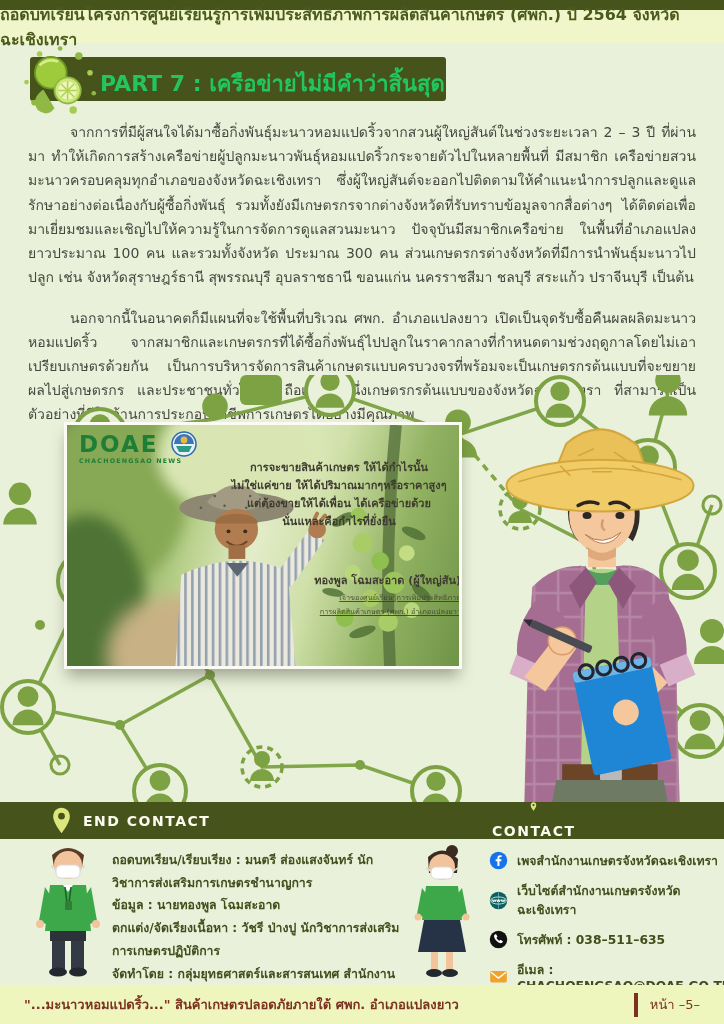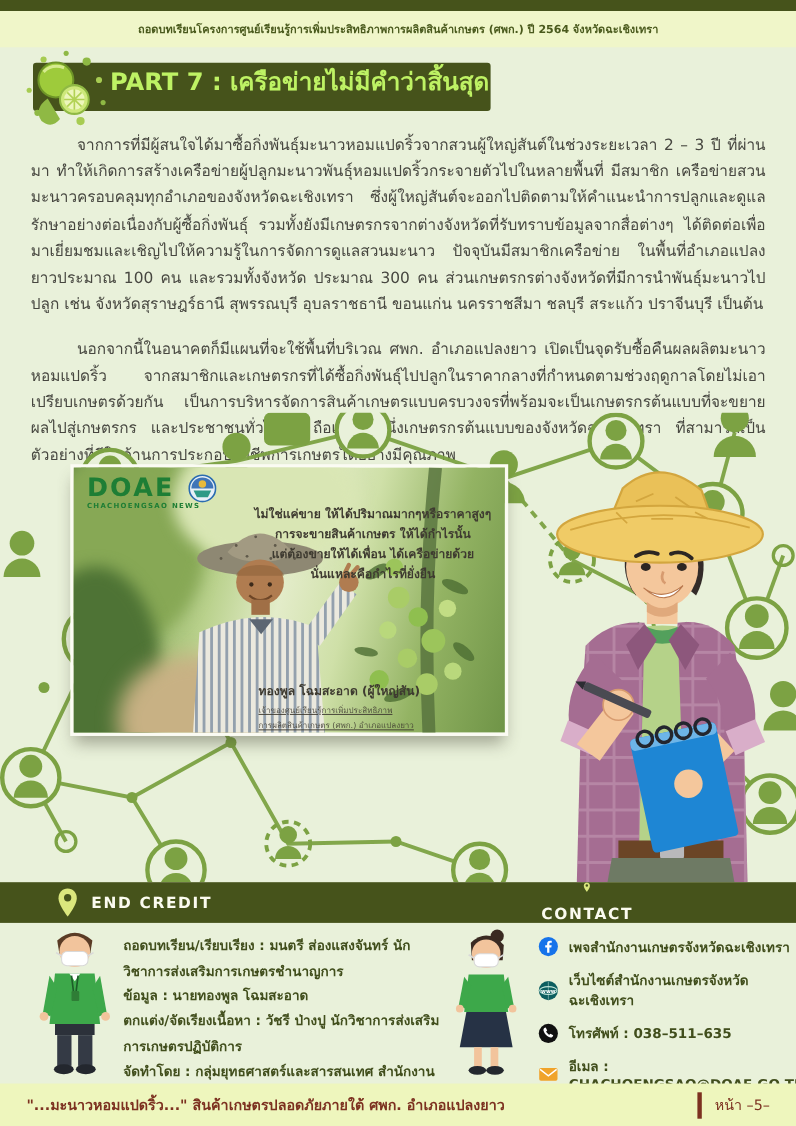--- a/index.html
+++ b/index.html
@@ -4,26 +4,26 @@
 <style>
   html,body{margin:0;padding:0;background:#cfd6c4;}
   *{box-sizing:border-box;}
   .page{position:relative;width:724px;height:1024px;margin:0 auto;background:#e9f1da;
         font-family:"DejaVu Sans","Liberation Sans",sans-serif;overflow:hidden;}
 
   
   .top-strip{position:absolute;top:0;left:0;width:724px;height:10px;background:#46531b;}
   .header-band{position:absolute;top:10px;left:0;width:724px;height:33px;background:#f0f6c9;
                display:flex;align-items:center;justify-content:center;}
-  .header-band .t{font-size:10px;font-weight:bold;color:#4a5a1d;}
+  .header-band .t{font-size:16px;font-weight:bold;color:#4a5a1d;}
 
   
   .title-row{position:absolute;top:57px;left:30px;}
   .title-banner{width:416px;height:44px;background:#46531b;border-radius:3px;display:flex;
-                align-items:flex-start;padding-left:70px;color:#bef264;font-size:22px;font-weight:bold;}
+                align-items:flex-end;padding-left:70px;color:#22c55e;font-size:22px;font-weight:bold;}
   .splash{position:absolute;left:-16px;top:-16px;width:96px;height:84px;}
 
   
   .content{position:absolute;top:120px;left:28px;width:668px;color:#474740;font-size:14px;
            line-height:1.73;text-align:justify;overflow-wrap:break-word;}
   .content p{margin:0 0 16px 0;text-indent:42px;}
 
   
   .network-section{position:absolute;top:375px;left:0;width:724px;height:427px;overflow:hidden;padding-left:14px;}
   .net-svg{position:absolute;inset:0;}
@@ -33,21 +33,21 @@
          box-shadow:0 10px 14px -3px rgba(70,70,55,.45);overflow:hidden;
          background:linear-gradient(105deg,#56793c 0%,#7fa352 16%,#b9d18c 34%,#e3ecc9 48%,#cfe0a8 62%,#93b363 80%,#6f9447 100%);}
   .blob{position:absolute;border-radius:50%;filter:blur(7px);}
   .photo-svg{position:absolute;inset:0;}
   .doae{position:absolute;left:12px;top:8px;line-height:1;}
   .doae .main{font-size:23px;font-weight:900;color:#1e7e35;letter-spacing:2px;display:block;}
   .doae .sub{font-size:6.3px;font-weight:bold;color:#1e7e35;letter-spacing:1.2px;display:block;margin-top:2px;}
   .badge{position:absolute;left:104px;top:6px;}
   .quote{position:absolute;left:152px;top:34px;width:240px;text-align:center;color:#3e3a30;
          font-size:11px;font-weight:bold;line-height:1.65;}
-  .attrib{position:absolute;left:168px;top:146px;width:226px;text-align:left;color:#3e3a30;margin-top:48px;}
+  .attrib{position:absolute;left:168px;top:146px;width:226px;text-align:right;color:#3e3a30;}
   .attrib .name{font-size:11px;font-weight:bold;}
   .attrib .small{font-size:7.3px;margin-top:3px;opacity:.85;text-decoration:underline;}
 
   .farmer{position:absolute;right:0px;bottom:0px;width:250px;height:388px;}
 
   
   .section-bar{position:absolute;top:802px;left:0;width:724px;height:37px;background:#46531b;}
   .bar-item{position:absolute;top:0;height:37px;display:flex;align-items:center;gap:12px;}
   .bar-item .lbl{color:#fbfbef;font-size:14px;font-weight:bold;letter-spacing:1.5px;}
   .pin{width:19px;height:27px;}
@@ -266,22 +266,22 @@
         <span class="main">DOAE</span>
         <span class="sub">CHACHOENGSAO NEWS</span>
       </div>
       <svg class="badge" width="26" height="26" viewBox="0 0 26 26">
         <circle cx="13" cy="13" r="12" fill="#e8f0f7" stroke="#2b6cb0" stroke-width="1.5"></circle>
         <path d="M13,3 a10,10 0 0 1 10,10 h-20 a10,10 0 0 1 10,-10" fill="#3f74b8"></path>
         <circle cx="13" cy="9" r="3.4" fill="#e7b93c"></circle>
         <path d="M5,15 h16 l-3,6 h-10 z" fill="#2e9a86"></path>
       </svg>
       <div class="quote">
+        <div>การจะขายสินค้าเกษตร ให้ได้กำไรนั้น</div>
         <div>ไม่ใช่แค่ขาย ให้ได้ปริมาณมากๆหรือราคาสูงๆ</div>
-        <div>การจะขายสินค้าเกษตร ให้ได้กำไรนั้น</div>
         <div>แต่ต้องขายให้ได้เพื่อน ได้เครือข่ายด้วย</div>
         <div>นั่นแหละคือกำไรที่ยั่งยืน</div>
       </div>
       <div class="attrib">
         <div class="name">ทองพูล โฉมสะอาด (ผู้ใหญ่สัน)</div>
         <div class="small">เจ้าของศูนย์เรียนรู้การเพิ่มประสิทธิภาพ</div>
         <div class="small">การผลิตสินค้าเกษตร (ศพก.) อำเภอแปลงยาว</div>
       </div>
     </div>
 
@@ -339,21 +339,21 @@
       </g>
     </svg>
   </div>
 
   <div class="section-bar">
     <div class="bar-item" style="left:52px;">
       <svg class="pin" viewBox="0 0 24 34">
         <path d="M12,1 C6,1 1.5,5.8 1.5,12 c0,8 10.5,21 10.5,21 s10.5,-13 10.5,-21 C22.5,5.8 18,1 12,1 z" fill="#dbe77d"></path>
         <circle cx="12" cy="11.5" r="4.2" fill="#46531b"></circle>
       </svg>
-      <span class="lbl">END CREDIT</span>
+      <span class="lbl">END CONTACT</span>
     </div>
     <div class="bar-item" style="left:492px;flex-direction:column;">
       <svg class="pin" viewBox="0 0 24 34">
         <path d="M12,1 C6,1 1.5,5.8 1.5,12 c0,8 10.5,21 10.5,21 s10.5,-13 10.5,-21 C22.5,5.8 18,1 12,1 z" fill="#dbe77d"></path>
         <circle cx="12" cy="11.5" r="4.2" fill="#46531b"></circle>
       </svg>
       <span class="lbl">CONTACT</span>
     </div>
   </div>
 

